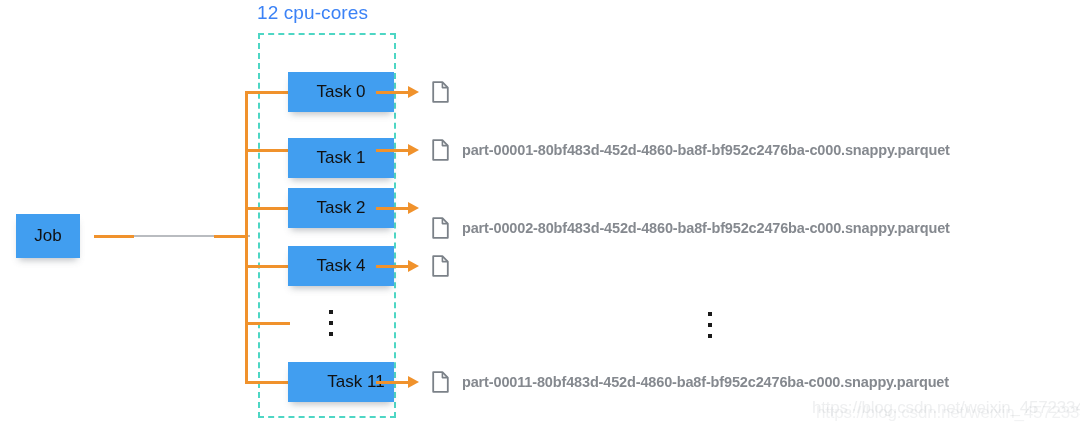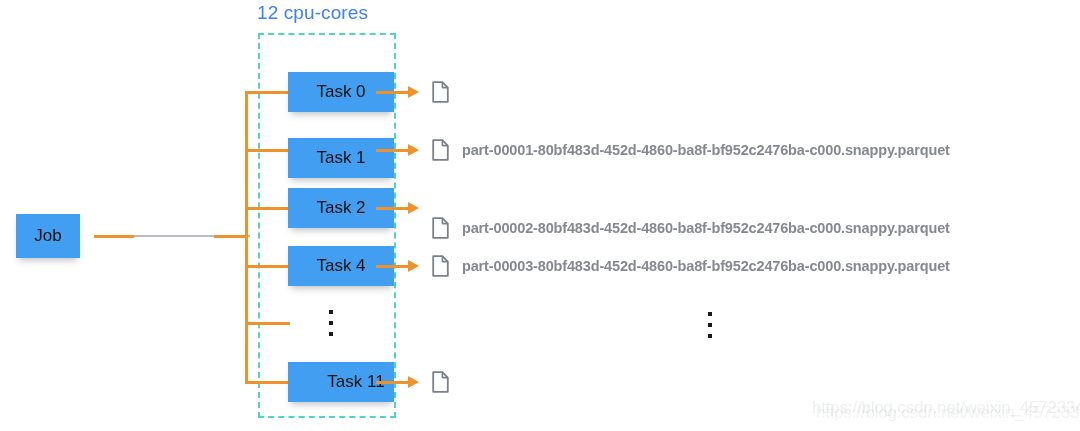--- a/index.html
+++ b/index.html
@@ -234,28 +234,28 @@
       <path d="M10.4 1.2 V6.6 H15.8" fill="none" stroke="#7b8188" stroke-width="1.6" stroke-linejoin="round"></path>
     </svg>
     <span class="file-name">part-00002-80bf483d-452d-4860-ba8f-bf952c2476ba-c000.snappy.parquet</span>
   </div>
 
   <div class="file-row" style="top:253px;">
     <svg class="file-icon" viewBox="0 0 17 22">
       <path d="M1.2 1.2 H10.4 L15.8 6.6 V20.8 H1.2 Z" fill="#ffffff" stroke="#7b8188" stroke-width="1.8" stroke-linejoin="round"></path>
       <path d="M10.4 1.2 V6.6 H15.8" fill="none" stroke="#7b8188" stroke-width="1.6" stroke-linejoin="round"></path>
     </svg>
-    <span class="file-name">part-00003-80bf483d-452d-4860-ba8f-bf952c2476ba-c000.snappy.parquet</span>
   </div>
 
   <div class="file-row" style="top:369px;">
     <svg class="file-icon" viewBox="0 0 17 22">
       <path d="M1.2 1.2 H10.4 L15.8 6.6 V20.8 H1.2 Z" fill="#ffffff" stroke="#7b8188" stroke-width="1.8" stroke-linejoin="round"></path>
       <path d="M10.4 1.2 V6.6 H15.8" fill="none" stroke="#7b8188" stroke-width="1.6" stroke-linejoin="round"></path>
     </svg>
+    <span class="file-name">part-00011-80bf483d-452d-4860-ba8f-bf952c2476ba-c000.snappy.parquet</span>
   </div>
 
   <div class="vdots" style="left:706px; top:312px;">
     <i></i>
       <i></i>
       <i></i>
   </div>
 
   <div class="watermark">https://blog.csdn.net/weixin_45723348</div>
   <div class="watermark w2">https://blog.csdn.net/weixin_45723348</div>

